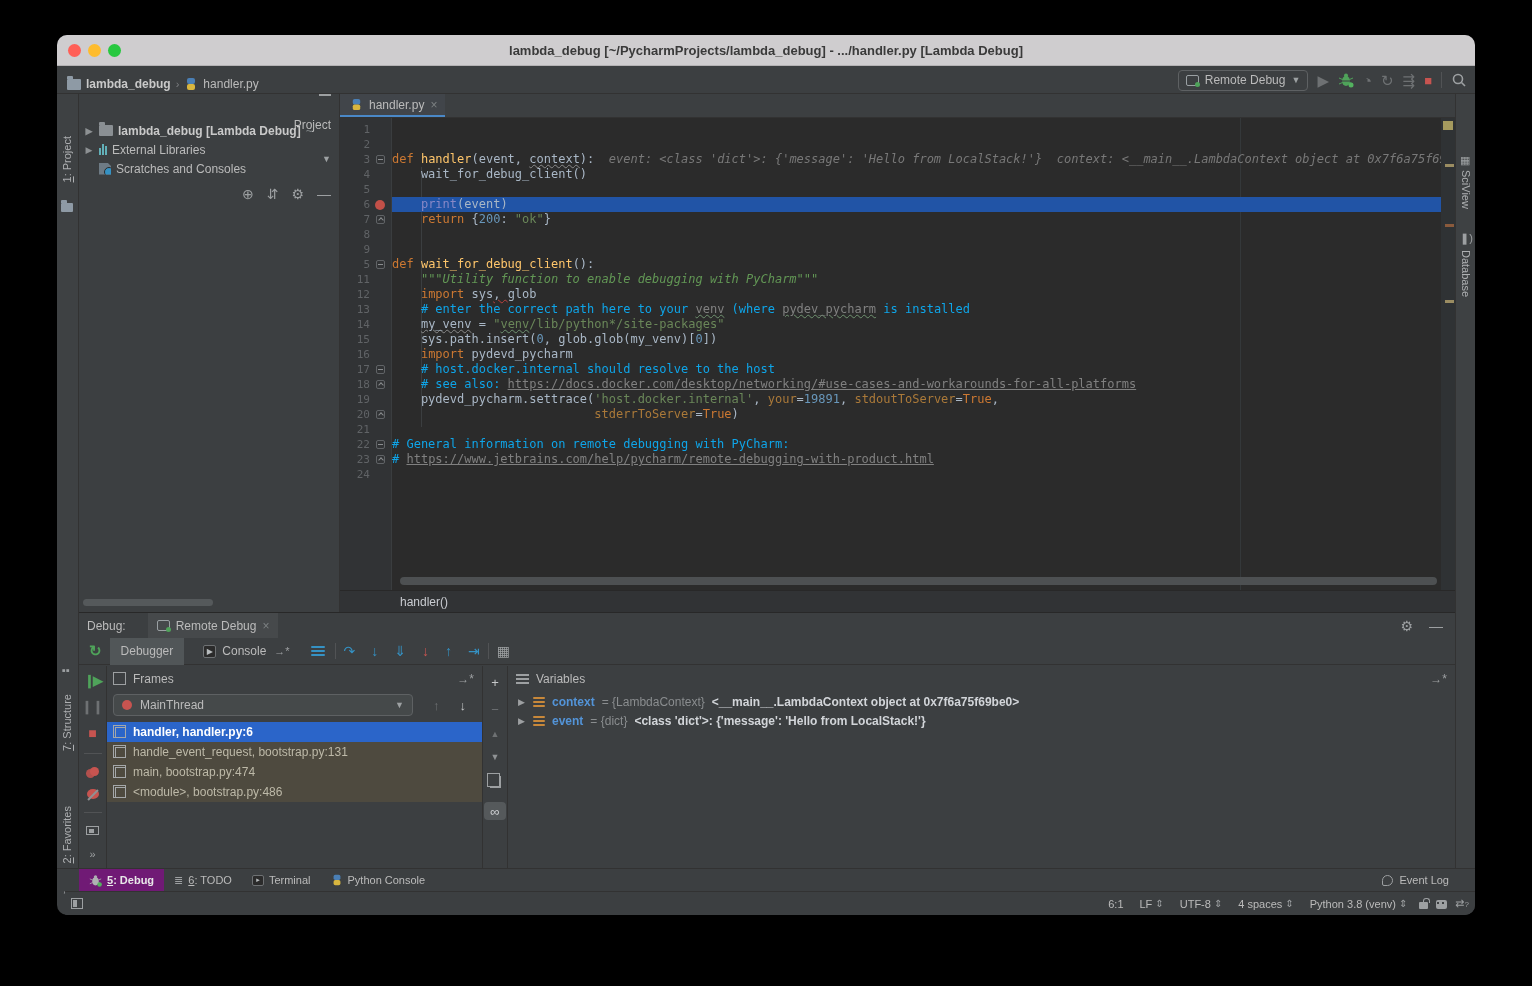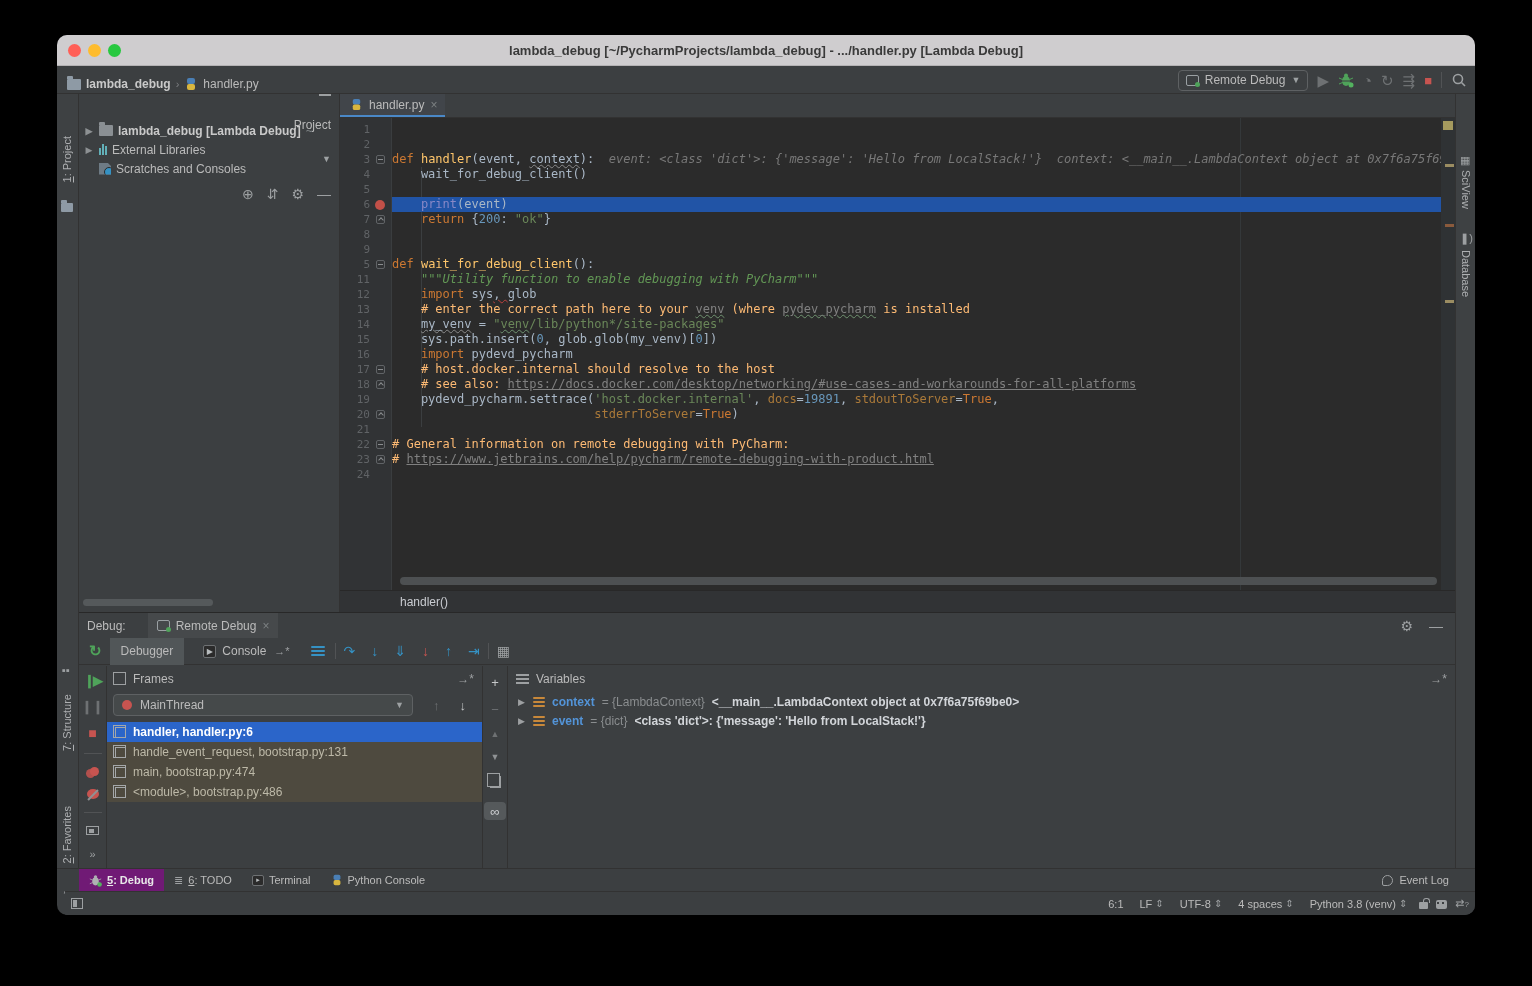--- a/index.html
+++ b/index.html
@@ -77,21 +77,21 @@
   .fold-open { width:9px; height:9px; border:1px solid #606366; border-radius:2px; position:relative; }
   .fold-open:after { content:""; position:absolute; left:1px; right:1px; top:3px; height:1px; background:#8a8d8f; }
   .fold-end { width:9px; height:9px; border:1px solid #606366; border-radius:2px; position:relative; }
   .fold-end:after { content:""; position:absolute; left:2px; top:2px; width:3px; height:3px; border-left:1px solid #8a8d8f; border-top:1px solid #8a8d8f; transform:rotate(45deg); }
   .bp-dot { width:10px; height:10px; border-radius:50%; background:#c25048; }
   #code { position:absolute; left:52px; top:0; right:0; bottom:0; padding-top:4px;
     font-family:"DejaVu Sans Mono", monospace; font-size:12px; line-height:15px; }
   .code-line { height:15px; white-space:pre; position:relative; z-index:1; }
   .code-line.exec { background:#2154a6; }
   .ck{color:#cc7832} .cf{color:#ffc66b} .ct{color:#a9b7c6} .cs{color:#6a8759} .cn{color:#6897bb}
-  .cc{color:#fdba74} .cd{color:#629755;font-style:italic} .ch{color:#787878;font-style:italic}
+  .cc{color:#0ea5e9} .cd{color:#629755;font-style:italic} .ch{color:#787878;font-style:italic}
   .cu{color:#808080;text-decoration:underline}
   .cw{color:#a9b7c6;text-decoration:underline wavy #8a8a8a; text-decoration-thickness:1px;}
   .cx{color:#808080;text-decoration:underline wavy #6f9370; text-decoration-thickness:1px;}
   .cy{color:#6a8759;text-decoration:underline wavy #6f9370; text-decoration-thickness:1px;}
   .cb{color:#8888c6} .ca{color:#aa7939}
   .ce{color:#a9b7c6;text-decoration:underline wavy #bc3f3c; text-decoration-thickness:1px;}
   #margin-guide { position:absolute; left:900px; top:0; bottom:0; width:1px; background:#34383a; }
   #indent-guide { position:absolute; left:81px; top:49px; height:260px; width:1px; background:#3b3e40; }
   #stripe { position:absolute; right:0; top:0; bottom:0; width:14px; background:#2f3234; z-index:2; }
   .stripe-mark { position:absolute; }
@@ -446,21 +446,21 @@
           <div class="code-line"></div>
           <div class="code-line"><span class="ck">def </span><span class="cf">wait_for_debug_client</span><span class="ct">():</span></div>
           <div class="code-line"><span class="ct">    </span><span class="cd">"""Utility function to enable debugging with PyCharm"""</span></div>
           <div class="code-line"><span class="ct">    </span><span class="ck">import </span><span class="ct">sys</span><span class="ce">, </span><span class="ct">glob</span></div>
           <div class="code-line"><span class="ct">    </span><span class="cc"># enter the correct path here to your </span><span class="cx">venv</span><span class="cc"> (where </span><span class="cx">pydev_pycharm</span><span class="cc"> is installed</span></div>
           <div class="code-line"><span class="ct">    </span><span class="cw">my_venv</span><span class="ct"> = </span><span class="cs">"</span><span class="cy">venv</span><span class="cs">/lib/python*/site-packages"</span></div>
           <div class="code-line"><span class="ct">    sys.path.insert(</span><span class="cn">0</span><span class="ct">, glob.glob(my_venv)[</span><span class="cn">0</span><span class="ct">])</span></div>
           <div class="code-line"><span class="ct">    </span><span class="ck">import </span><span class="ct">pydevd_pycharm</span></div>
           <div class="code-line"><span class="ct">    </span><span class="cc"># host.docker.internal should resolve to the host</span></div>
           <div class="code-line"><span class="ct">    </span><span class="cc"># see also: </span><span class="cu">https://docs.docker.com/desktop/networking/#use-cases-and-workarounds-for-all-platforms</span></div>
-          <div class="code-line"><span class="ct">    pydevd_pycharm.settrace(</span><span class="cs">'host.docker.internal'</span><span class="ct">, </span><span class="ca">docs</span><span class="ct">=</span><span class="cn">19891</span><span class="ct">, </span><span class="ca">stdoutToServer</span><span class="ct">=</span><span class="ck">True</span><span class="ct">,</span></div>
+          <div class="code-line"><span class="ct">    pydevd_pycharm.settrace(</span><span class="cs">'host.docker.internal'</span><span class="ct">, </span><span class="ca">your</span><span class="ct">=</span><span class="cn">19891</span><span class="ct">, </span><span class="ca">stdoutToServer</span><span class="ct">=</span><span class="ck">True</span><span class="ct">,</span></div>
           <div class="code-line"><span class="ct">                            </span><span class="ca">stderrToServer</span><span class="ct">=</span><span class="ck">True</span><span class="ct">)</span></div>
           <div class="code-line"></div>
           <div class="code-line"><span class="cc"># General information on remote debugging with PyCharm:</span></div>
           <div class="code-line"><span class="cc"># </span><span class="cu">https://www.jetbrains.com/help/pycharm/remote-debugging-with-product.html</span></div>
           <div class="code-line"></div>
         </div>
       <div id="stripe">
         <span class="stripe-mark" style="left:2px; top:3px; width:10px; height:9px; background:#a59a5e;"></span>
         <span class="stripe-mark" style="left:4px; top:46px; width:9px; height:3px; background:#9b8d62;"></span>
         <span class="stripe-mark" style="left:4px; top:106px; width:9px; height:3px; background:#8a5a3c;"></span>

